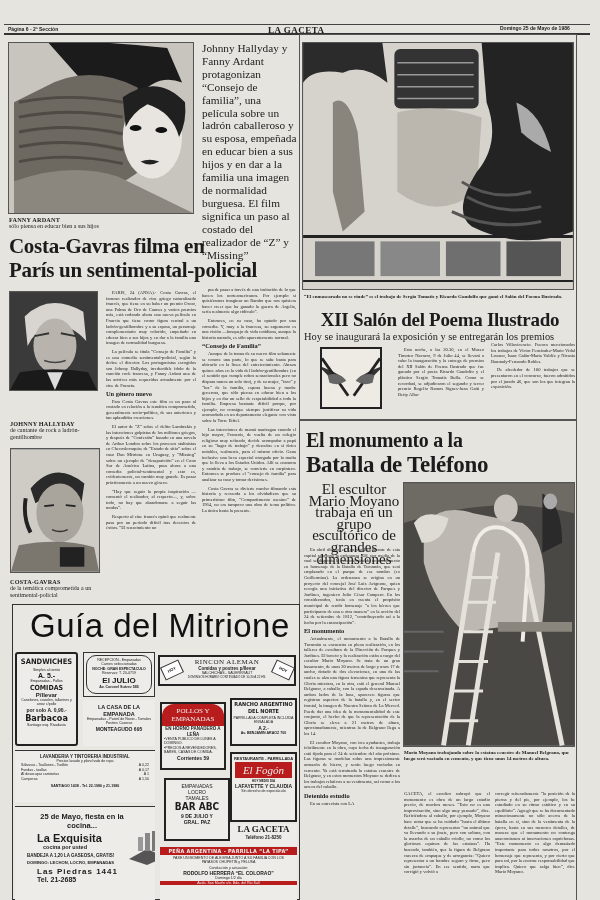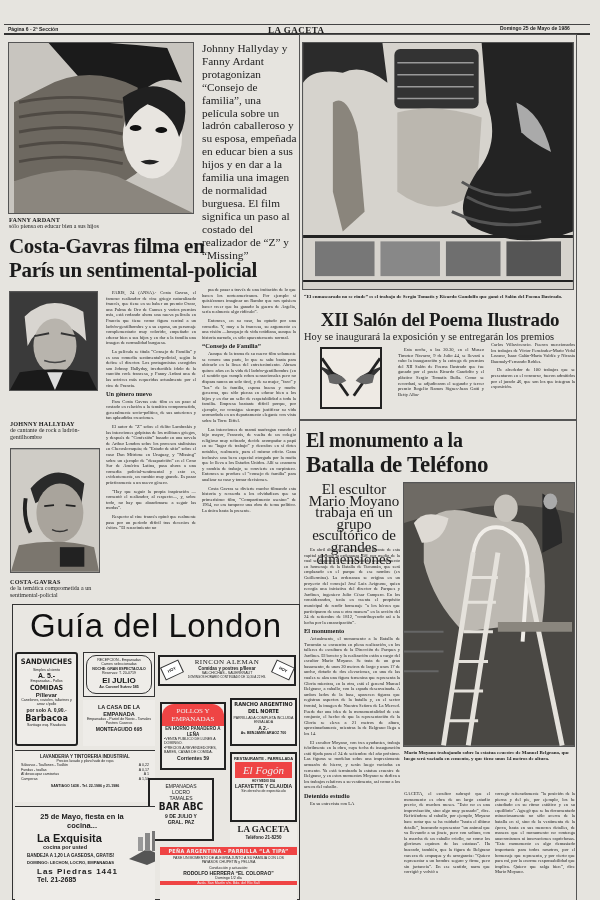--- a/index.html
+++ b/index.html
@@ -37,21 +37,21 @@
     font-size: 4.6px; line-height: 5.6px; text-align: justify;
     font-family: "Liberation Serif", serif; color: #222;
   }
   .body-col p { margin-bottom: 3px; text-indent: 6px; }
   .subhead { font-size: 6.4px; font-weight: bold; font-family: "Liberation Serif", serif; margin: 3px 0 2px; }
 
   .rule { background: #333; }
 
   
   .ad { border: 1px solid #333; background: #eeece8; overflow: hidden; text-align: center; font-family: "Liberation Sans", sans-serif; }
-  .ad-dark { background: #ef4444; color: #eee; }
+  .ad-dark { background: #b91c1c; color: #eee; }
   .tiny { font-size: 3.6px; line-height: 4.4px; }
   .small { font-size: 5px; line-height: 6px; }
 </style>
 </head>
 <body>
 
 <div class="abs" id="masthead-line-top"></div>
 <div class="abs" id="page-label">Página 6 - 2ª Sección</div>
 <div class="abs" id="paper-name">LA GACETA</div>
 <div class="abs" id="issue-date">Domingo 25 de Mayo de 1986</div>
@@ -205,21 +205,21 @@
   <p>En su entrevista con LA</p>
 </div>
 <div class="abs body-col" style="left:404px;top:791px;width:86px;">
   <p style="text-indent:0">GACETA, el escultor subrayó que el monumento es obra de un largo estudio previo, de muchos meses. “Esto no es una improvisación, sino algo muy pensado”, dice. Refiriéndose al caballo, por ejemplo, Moyano hace notar que se ha cuidado “hasta el último detalle”, buscando representar “un animal que va llevando a su jinete, pero con soltura, con la marcha de un caballo criollo, no como los gloriosos equinos de las estatuas”. Ha buscado, también, que la figura de Belgrano carezca de empaque y de arrogancia: “Quiero representar a un hombre seguro y firme, pero sin jactancia”. En ese sentido, narra que corrigió y volvió a</p>
 </div>
 <div class="abs body-col" style="left:495px;top:791px;width:80px;">
   <p style="text-indent:0">corregir reiteradamente “la posición de la pierna y del pie, por ejemplo, los he estudiado en su ritmo estático y en su equilibrio”. Agregó que se ha documentado minuciosamente no sólo acerca de la batalla en sí, sino de la vestimenta de la época, hasta en sus menores detalles, de manera que el monumento no contenga anacronismos ni innovaciones caprichosas. “Este monumento es algo demasiado importante para todos nosotros, por el homenaje que representa, y por cierto que para mí, por la enorme responsabilidad que implica. Quiero que salga bien”, dice Mario Moyano.</p>
 </div>
 
 <div class="abs" style="left:12px;top:604px;width:288px;height:296px;border:1px solid #333;background:#e9e7e2;"></div>
-<div class="abs sans" style="left:30px;top:607px;font-size:33px;line-height:38px;letter-spacing:0.5px;color:#111;">Guía del London</div>
+<div class="abs sans" style="left:30px;top:607px;font-size:33px;line-height:38px;letter-spacing:0.5px;color:#111;">Guía del Mitrione</div>
 
 <div class="abs ad" style="left:15px;top:652px;width:63px;height:94px;border:2px solid #222;border-radius:3px;">
   <div class="cond" style="font-size:7.5px;font-weight:bold;margin-top:3px;">SANDWICHES</div>
   <div class="tiny" style="margin-top:2px;">Simples al ciento</div>
   <div style="font-size:7px;font-weight:bold;">A. 5.-</div>
   <div class="tiny">Empanadas - Pollos</div>
   <div class="cond" style="font-size:7px;font-weight:bold;">COMIDAS</div>
   <div style="font-size:6px;font-weight:bold;">P/llevar</div>
   <div class="tiny">Canelones, ravioles, tallarines y arroz c/pollo</div>
   <div style="font-size:5px;font-weight:bold;"><span>por solo</span> <span>A. 0,90.-</span></div>
@@ -294,21 +294,21 @@
 </div>
 
 <div class="abs ad" style="left:230px;top:752px;width:67px;height:70px;border:2px solid #222;">
   <div style="font-size:4px;font-weight:bold;margin-top:2px;">RESTAURANTE - PARRILLADA</div>
   <div class="ad-dark serif" style="font-size:11px;font-style:italic;line-height:16px;margin:1px 3px;">El Fogón</div>
   <div class="tiny" style="font-weight:bold;font-size:3px;">HOY MEDIO DIA</div>
   <div style="font-size:5px;font-weight:bold;line-height:6px;">LAFAYETTE Y CLAUDIA</div>
   <div class="tiny">Sin derecho de espectáculo</div>
 </div>
 
-<div class="abs ad" style="left:148px;top:778px;width:66px;height:63px;border:2px solid #222;">
+<div class="abs ad" style="left:164px;top:778px;width:66px;height:63px;border:2px solid #222;">
   <div class="small" style="margin-top:3px;">EMPANADAS</div>
   <div class="small">LOCRO</div>
   <div class="small">TAMALES</div>
   <div class="cond" style="font-size:10px;font-weight:bold;line-height:12px;">BAR ABC</div>
   <div style="font-size:5px;font-weight:bold;line-height:6px;padding:0 8px;">9 DE JULIO Y GRAL. PAZ</div>
 </div>
 
 <div class="abs ad" style="left:230px;top:824px;width:67px;height:22px;border:none;">
   <div class="serif" style="font-size:9px;font-weight:bold;line-height:11px;">LA GACETA</div>
   <div style="font-size:4.5px;font-weight:bold;">Teléfono 21-8250</div>

